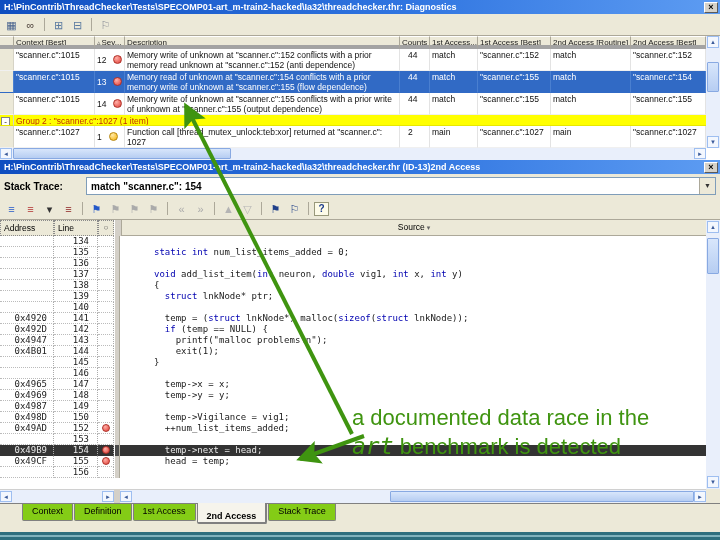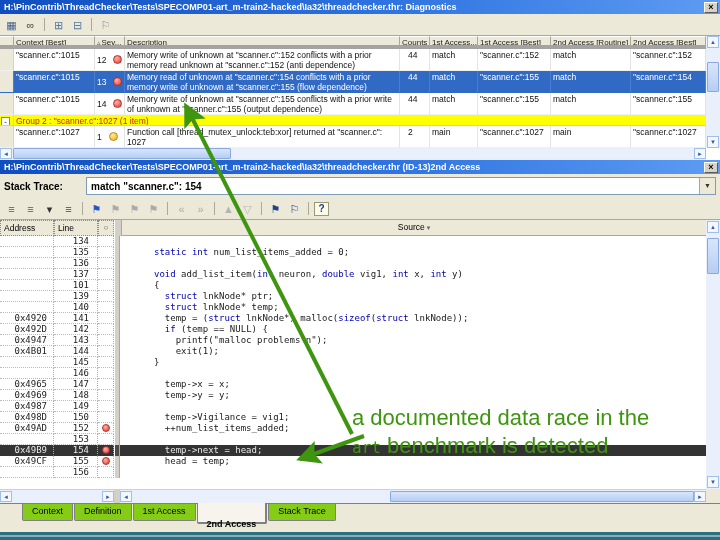--- a/index.html
+++ b/index.html
@@ -85,26 +85,26 @@
 
   #code-vscroll { position:absolute; right:0; top:0; width:14px; height:269px; background:#e9effb; }
   .code-hscroll-row { display:flex; height:14px; }
   .mini-hscroll { position:relative; width:114px; background:#e9effb; border-top:1px solid #d0d0d0; }
   .hs-split { width:6px; background:#d4d0c8; }
   .src-hscroll { position:relative; flex:1; background:#e9effb; border-top:1px solid #d0d0d0; }
   .hs-corner { width:14px; background:#ece9d8; }
 
   .tabs { display:flex; align-items:flex-start; padding-left:22px; height:29px; background:#ece9d8; border-top:1px solid #808080; }
   .tab { height:17px; padding:2px 9px 0 9px; font-size:9px; color:#000; background:#84cc16; border:1px solid #808080; border-top:none; border-radius:0 0 2px 2px; margin-right:1px; white-space:nowrap; }
-  .tab.active { height:21px; font-weight:bold; background:#f6f4ec; border-width:1px 2px 2px 1px; position:relative; top:-1px; padding-top:16px; }
+  .tab.active { height:21px; font-weight:bold; background:#f6f4ec; border-width:1px 2px 2px 1px; position:relative; top:-1px; padding-top:8px; }
 
   
   #overlay { position:absolute; left:0; top:0; z-index:40; pointer-events:none; }
   #annotation-text { position:absolute; left:352px; top:404px; z-index:41; color:#3f9410; font-size:22px; line-height:28px; white-space:nowrap; }
-  #annotation-text .mono { font-family:"DejaVu Sans Mono",monospace; font-size:16px; }
+  #annotation-text .mono { font-family:"DejaVu Sans Mono",monospace; font-size:23px;font-style:italic; }
 </style>
 </head>
 <body>
 
 <div class="win" id="diag-win">
   <div class="titlebar">
     <span class="title-text">H:\PinContrib\ThreadChecker\Tests\SPECOMP01-art_m-train2-hacked\Ia32\threadchecker.thr: Diagnostics</span>
     <span class="close-btn">×</span>
   </div>
   <div class="toolbar">
@@ -271,38 +271,37 @@
         </div>
         <div class="code-row">
           <span class="c-addr"></span>
           <span class="c-line">137</span>
           <span class="c-mark"></span>
           <span class="c-split"></span>
           <span class="c-src"><span class="kw">void</span> add_list_item(<span class="kw">int</span> neuron, <span class="kw">double</span> vig1, <span class="kw">int</span> x, <span class="kw">int</span> y)</span>
         </div>
         <div class="code-row">
           <span class="c-addr"></span>
-          <span class="c-line">101</span>
+          <span class="c-line">138</span>
           <span class="c-mark"></span>
           <span class="c-split"></span>
           <span class="c-src">{</span>
         </div>
         <div class="code-row">
           <span class="c-addr"></span>
           <span class="c-line">139</span>
           <span class="c-mark"></span>
           <span class="c-split"></span>
           <span class="c-src">  <span class="kw">struct</span> lnkNode* ptr;</span>
         </div>
         <div class="code-row">
           <span class="c-addr"></span>
           <span class="c-line">140</span>
           <span class="c-mark"></span>
           <span class="c-split"></span>
-          <span class="c-src">  <span class="kw">struct</span> lnkNode* temp;</span>
         </div>
         <div class="code-row">
           <span class="c-addr">0x4920</span>
           <span class="c-line">141</span>
           <span class="c-mark"></span>
           <span class="c-split"></span>
           <span class="c-src">  temp = (<span class="kw">struct</span> lnkNode*) malloc(<span class="kw">sizeof</span>(<span class="kw">struct</span> lnkNode));</span>
         </div>
         <div class="code-row">
           <span class="c-addr">0x492D</span>

